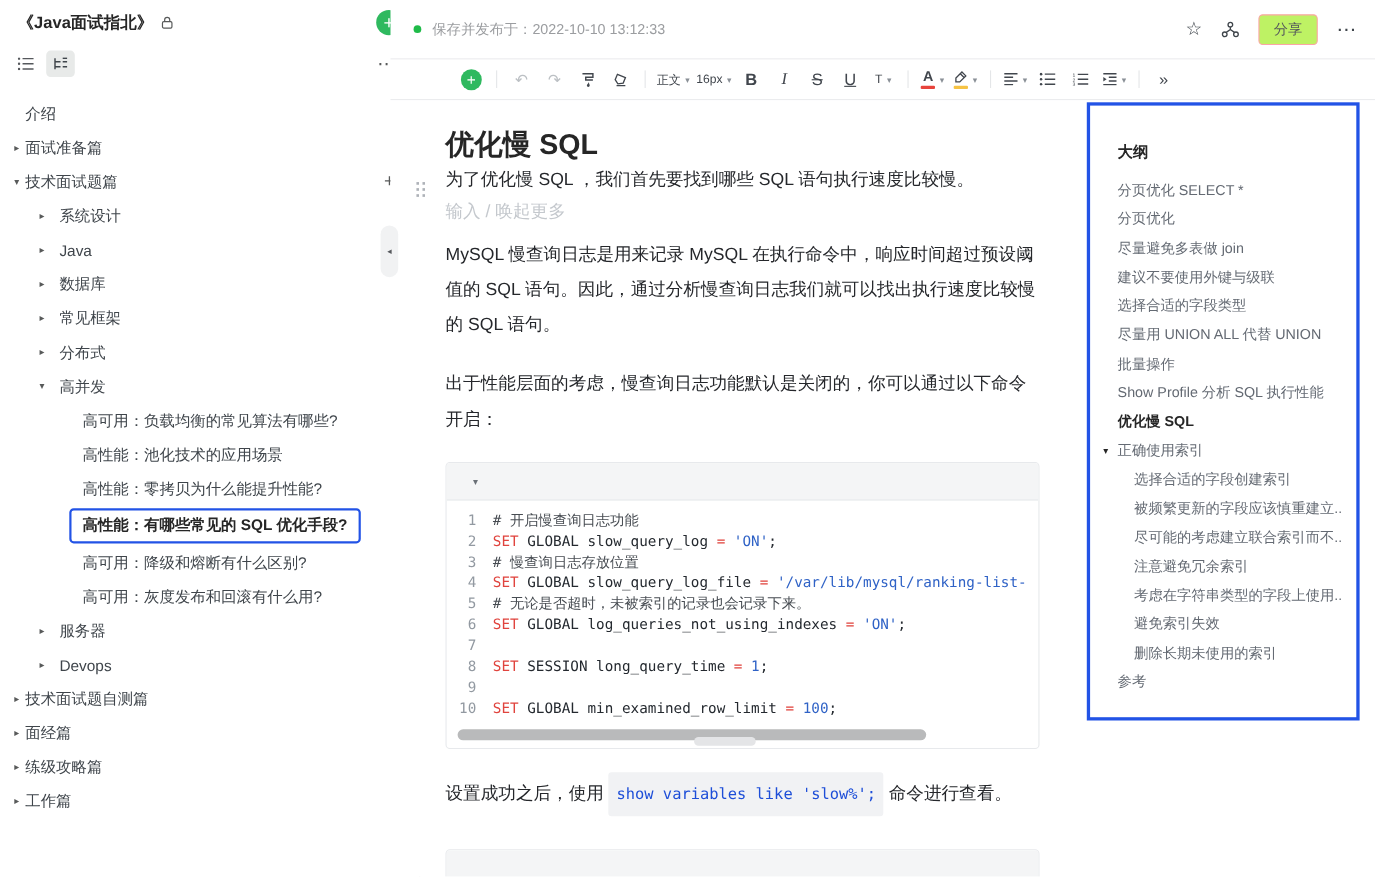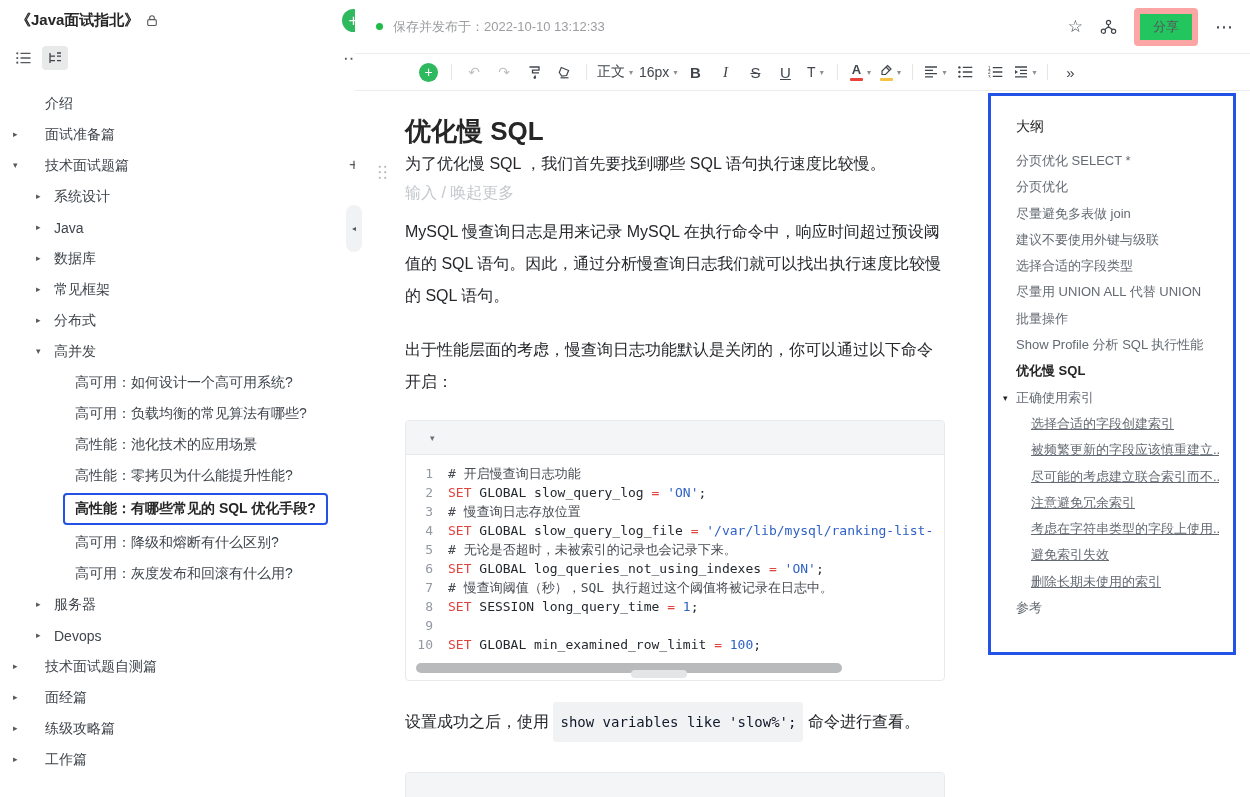--- a/index.html
+++ b/index.html
@@ -15,96 +15,96 @@
   .lock{margin-left:7px;display:flex;align-items:center;}
   .add-btn{margin-left:auto;width:23px;height:23px;border-radius:50%;background:#2fb95f;color:#fff;
            display:flex;align-items:center;justify-content:center;font-size:17px;line-height:1;cursor:pointer;}
   .sb-tools{display:flex;align-items:center;height:32px;padding:0 10px;margin-top:2px;}
   .tool-btn{width:26px;height:24px;display:flex;align-items:center;justify-content:center;border-radius:4px;margin-right:6px;}
   .tool-btn.active{background:#e8eae9;}
   .sb-more{margin-left:auto;color:#585a5a;font-size:17px;padding-right:10px;letter-spacing:1px;}
   .tree{margin-top:14px;}
   .tree-row{position:relative;height:31px;display:flex;align-items:center;font-size:14px;color:#3f454b;cursor:pointer;}
   .tree-row .arrow{position:absolute;font-size:9px;color:#585a5a;top:10px;}
-  .tree-row.l1{padding-left:45px;align-items:center;}.tree-row.l1 .arrow{left:13px;}
+  .tree-row.l1{padding-left:23px;align-items:center;}.tree-row.l1 .arrow{left:13px;}
   .tree-row.l2{padding-left:54px;}.tree-row.l2 .arrow{left:36px;}
   .tree-row.l3{padding-left:75px;}
   .tree-row.sel-row{height:36px;padding-left:0;}
   .sel-box{margin-left:63px;display:inline-block;border:2px solid #2253e6;border-radius:4px;
            padding:5px 10px;font-weight:700;color:#262626;white-space:nowrap;background:#fff;}
   .row-add{position:absolute;right:22px;top:5px;font-size:17px;color:#585a5a;font-weight:400;}
   .collapse-pill{position:absolute;left:346px;top:205px;width:16px;height:47px;background:#f1f2f3;
                  border-radius:8px;display:flex;align-items:center;justify-content:center;
                  color:#55585c;font-size:8px;z-index:6;cursor:pointer;}
 
   
   .main{position:absolute;left:355px;top:0;right:0;height:100%;background:#fff;}
   .doc-header{height:54px;border-bottom:1px solid #ebecee;display:flex;align-items:center;padding:0 16px;}
   .status-dot{width:7px;height:7px;border-radius:50%;background:#1fbb49;margin:0 10px 0 5px;}
   .status-text{font-size:13px;color:#9b9da0;}
   .hdr-right{margin-left:auto;display:flex;align-items:center;gap:17px;}
   .hdr-icon{font-size:17px;color:#3f454b;display:flex;align-items:center;cursor:pointer;}
-  .share-btn{border:6px solid #fca5a5;border-radius:4px;padding:4px 13px;font-size:13px;color:#55585c;cursor:pointer;background:#22c55e;}
+  .share-btn{border:1px solid #fca5a5;border-radius:4px;padding:4px 13px;font-size:13px;color:#55585c;cursor:pointer;background:#bef264;}
   .hdr-more{font-size:18px;color:#3f454b;letter-spacing:1px;cursor:pointer;}
 
   .toolbar{height:37px;border-bottom:1px solid #ebecee;display:flex;align-items:center;padding-left:58px;}
   .tb{height:26px;min-width:24px;display:flex;align-items:center;justify-content:center;border-radius:4px;
       color:#41464d;font-size:14px;margin:0 3px;cursor:pointer;}
   .tb .caret{font-size:8px;color:#8a9097;margin-left:4px;}
   .tb-divider{width:1px;height:16px;background:#e4e6e8;margin:0 7px;}
   .tb.disabled{color:#bcc0c4;}
   .tb-plus{width:19px;height:19px;min-width:19px;border-radius:50%;background:#2fb95f;color:#fff;font-size:14px;margin:0 6px;}
   .tb-bold{font-weight:700;font-size:15px;}
   .tb-italic{font-style:italic;font-family:"Liberation Serif",serif;font-size:15px;}
   .tb-strike{text-decoration:line-through;font-size:15px;}
   .tb-underline{text-decoration:underline;font-size:15px;}
   .stack{display:flex;flex-direction:column;align-items:center;line-height:1;}
   .stack .glyph{font-size:13px;font-weight:700;}
   .stack .bar{width:13px;height:3px;margin-top:2px;border-radius:1px;}
   .bar-red{background:#e8443c;}
   .bar-yellow{background:#f6c344;}
-  .tb-text{font-size:14px;color:#41464d;}
+  .tb-text{font-size:11px;color:#41464d;}
   .tb-chevrons{font-size:15px;color:#41464d;}
 
   
   .content{position:absolute;top:76px;left:0;right:0;bottom:0;overflow:hidden;}
   .doc{margin-left:50px;width:540px;padding-top:38px;}
   .doc-title{font-size:26px;font-weight:700;color:#262626;line-height:34px;}
   .drag-handle{position:absolute;left:22px;top:88px;width:11px;height:16px;
     background-image:radial-gradient(circle,#aeb2b8 1.3px,transparent 1.4px);
     background-size:5.5px 5.5px;cursor:grab;}
   .p{font-size:16px;color:#25272b;line-height:32px;}
   .p1{}
   .placeholder{font-size:16px;color:#c4c8cd;margin-top:0;line-height:26px;}
   .p2{margin-top:10px;}
   .p3{margin-top:22px;}
   .p4{margin-top:28px;}
   .icode{font-family:"DejaVu Sans Mono","Liberation Mono",monospace;font-size:14px;background:#f1f2f4;
-         padding:12px 7px;border-radius:3px;color:#0f172a;}
+         padding:12px 7px;border-radius:3px;color:#1d4ed8;}
 
   .codeblock{margin-top:22px;border:1px solid #e7e9ec;border-radius:4px;background:#fff;overflow:hidden;}
   .codeblock2{margin-top:34px;}
   .cb-header{height:34px;background:#f4f5f6;border-bottom:1px solid #e7e9ec;display:flex;align-items:center;padding-left:24px;}
   .cb-caret{font-size:9px;color:#6a7077;cursor:pointer;}
   .cb-body{padding:9px 0 2px;}
   .code-line{display:flex;font-family:"DejaVu Sans Mono","Liberation Mono",monospace;font-size:13px;line-height:19px;white-space:pre;}
   .ln{width:42px;text-align:right;padding-right:15px;color:#9299a1;flex:none;}
   .code{overflow:hidden;}
   .com{color:#474c52;}.kw{color:#e0443e;}.op{color:#e0443e;}
   .str{color:#2f62c6;}.num{color:#2f62c6;}.pl{color:#24292f;}
   .cb-scroll{height:10px;background:#b9babb;border-radius:5px;margin:7px 0 7px 10px;width:426px;cursor:pointer;}
   .page-scroll{width:56px;height:8px;background:#e4e5e7;border-radius:4px;margin:-11px 0 0 226px;position:relative;cursor:pointer;}
 
   
   .outline{position:absolute;top:17px;right:14px;width:248px;height:562px;border:3px solid #2253e6;
            background:#fff;padding:22px 14px 0 25px;overflow:hidden;}
-  .outline-title{font-size:14px;font-weight:400;color:#262626;margin-bottom:12px;}
+  .outline-title{font-size:14px;font-weight:700;color:#262626;margin-bottom:12px;margin-top:12px;}
   .outline-item{position:relative;font-size:13px;color:#646a73;line-height:26.3px;white-space:nowrap;overflow:hidden;cursor:pointer;}
   .outline-item.active{color:#262626;font-weight:700;}
-  .outline-item.lvl2{padding-left:15px;text-decoration:underline;}
+  .outline-item.lvl2{padding-left:15px;}
   .oarrow{position:absolute;left:-13px;top:0;font-size:9px;color:#262626;}
   .outline-item.has-arrow{overflow:visible;}
 
   svg{display:block;}
 </style>
 </head>
 <body>
 
 <div class="app">
 
@@ -168,23 +168,20 @@
           <span class="arrow">▸</span>
           <span>常见框架</span>
         </div>
         <div class="tree-row l2">
           <span class="arrow">▸</span>
           <span>分布式</span>
         </div>
         <div class="tree-row l2">
           <span class="arrow">▾</span>
           <span>高并发</span>
-        </div>
-        <div class="tree-row l3">
-          <span>高可用：如何设计一个高可用系统?</span>
         </div>
         <div class="tree-row l3">
           <span>高可用：负载均衡的常见算法有哪些?</span>
         </div>
         <div class="tree-row l3">
           <span>高性能：池化技术的应用场景</span>
         </div>
         <div class="tree-row l3">
           <span>高性能：零拷贝为什么能提升性能?</span>
         </div>
@@ -349,21 +346,21 @@
           <div class="cb-header">
             <span class="cb-caret">▾</span>
           </div>
           <div class="cb-body">
               <div class="code-line"><span class="ln">1</span><span class="code"><span class="com"># 开启慢查询日志功能</span></span></div>
               <div class="code-line"><span class="ln">2</span><span class="code"><span class="kw">SET</span><span class="pl"> GLOBAL slow_query_log </span><span class="op">=</span><span class="pl"> </span><span class="str">'ON'</span><span class="pl">;</span></span></div>
               <div class="code-line"><span class="ln">3</span><span class="code"><span class="com"># 慢查询日志存放位置</span></span></div>
               <div class="code-line"><span class="ln">4</span><span class="code"><span class="kw">SET</span><span class="pl"> GLOBAL slow_query_log_file </span><span class="op">=</span><span class="pl"> </span><span class="str">'/var/lib/mysql/ranking-list-</span></span></div>
               <div class="code-line"><span class="ln">5</span><span class="code"><span class="com"># 无论是否超时，未被索引的记录也会记录下来。</span></span></div>
               <div class="code-line"><span class="ln">6</span><span class="code"><span class="kw">SET</span><span class="pl"> GLOBAL log_queries_not_using_indexes </span><span class="op">=</span><span class="pl"> </span><span class="str">'ON'</span><span class="pl">;</span></span></div>
-              <div class="code-line"><span class="ln">7</span><span class="code"><span class="com"># 慢查询阈值（秒），SQL 执行超过这个阈值将被记录在日志中。</span></span></div>
+              <div class="code-line"><span class="ln">7</span></div>
               <div class="code-line"><span class="ln">8</span><span class="code"><span class="kw">SET</span><span class="pl"> SESSION long_query_time </span><span class="op">=</span><span class="pl"> </span><span class="num">1</span><span class="pl">;</span></span></div>
               <div class="code-line"><span class="ln">9</span></div>
               <div class="code-line"><span class="ln">10</span><span class="code"><span class="kw">SET</span><span class="pl"> GLOBAL min_examined_row_limit </span><span class="op">=</span><span class="pl"> </span><span class="num">100</span><span class="pl">;</span></span></div>
             </div>
           <div class="cb-scroll"></div>
         </div>
         <div class="page-scroll"></div>
 
         <div class="p p4">
           <span>设置成功之后，使用 </span><span class="icode">show variables like 'slow%';</span><span> 命令进行查看。</span>

